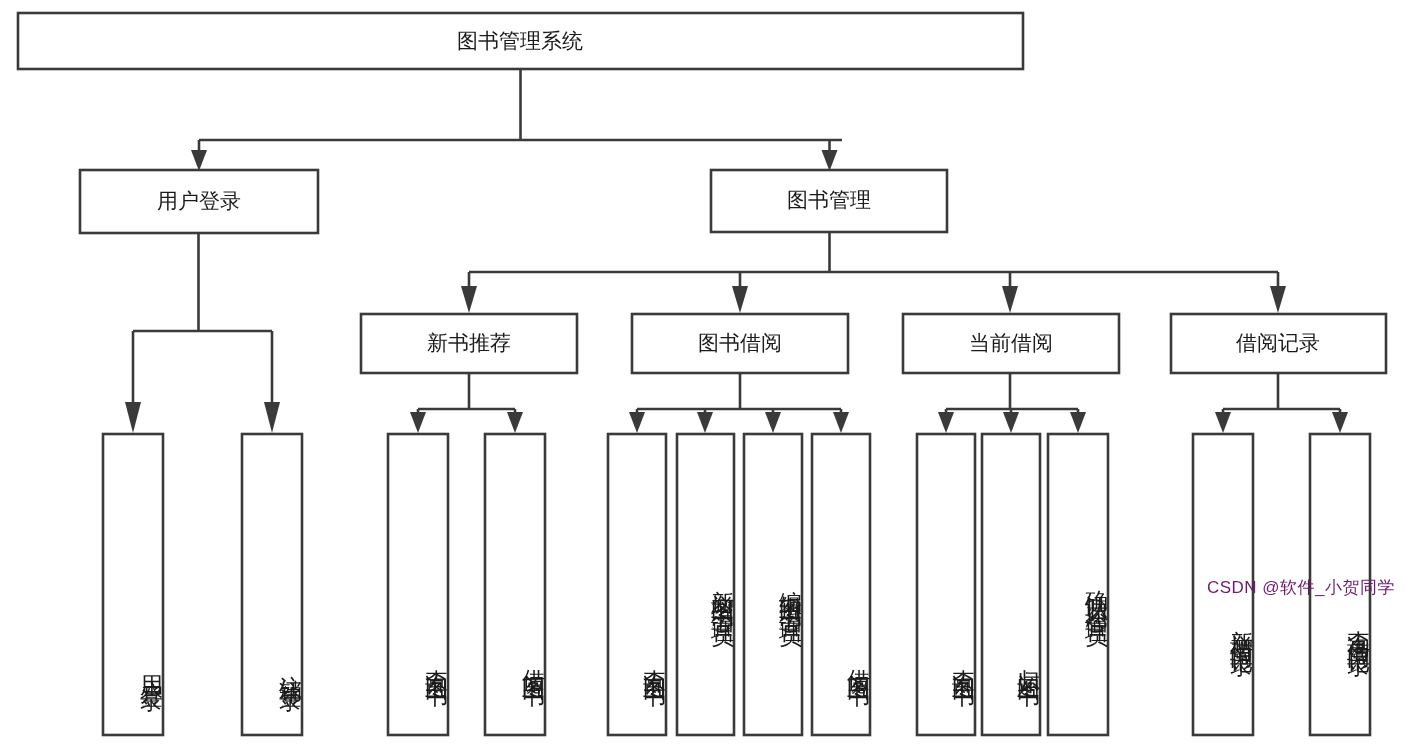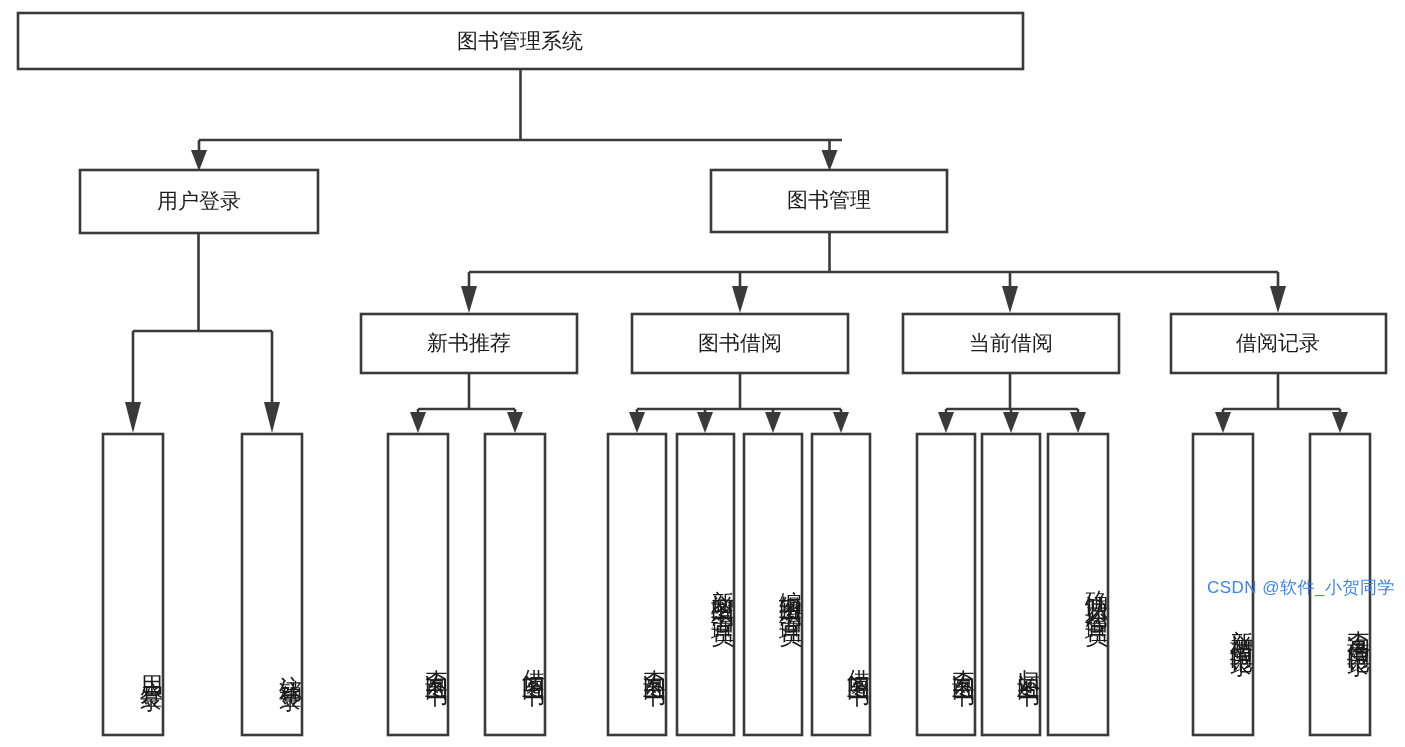--- a/index.html
+++ b/index.html
@@ -62,21 +62,21 @@
     letter-spacing: 5px;
     white-space: nowrap;
     pointer-events: none;
   }
   .watermark {
     position: absolute;
     right: 10px;
     bottom: 6px;
     font-family: "Liberation Sans", "DejaVu Sans", sans-serif;
     font-size: 17px;
-    color: #3b82f6;
+    color: #701a75;
     letter-spacing: 0.5px;
     white-space: nowrap;
     margin-top: 32px;
   }
 </style>
 </head>
 <body>
 
 <div id="diagram-root">
 

